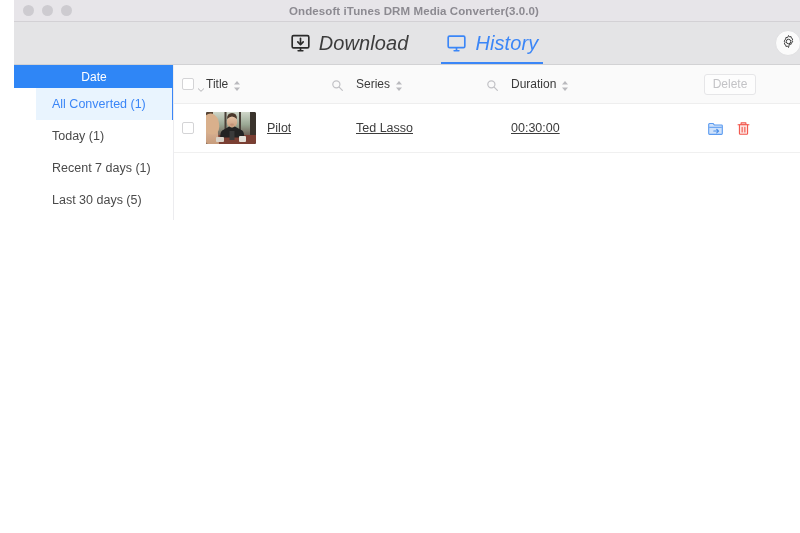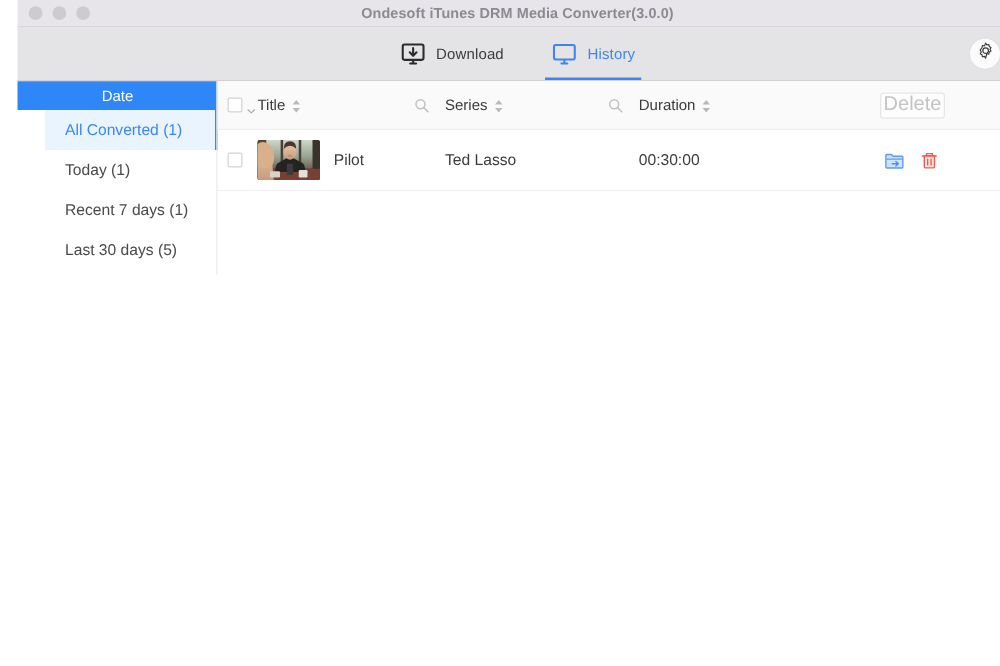--- a/index.html
+++ b/index.html
@@ -78,23 +78,24 @@
   }
   .tab {
     display: flex;
     align-items: center;
     gap: 8px;
     position: relative;
     padding: 0 2px;
     cursor: default;
   }
   .tab .tab-label {
-    font-size: 12px;
+    font-size: 20px;
     color: #3c3c3c;
     letter-spacing: 0.1px;
+    font-style: italic;
   }
   .tab.active .tab-label { color: #3b86f7; }
   .tab.active::after {
     content: "";
     position: absolute;
     left: -3px;
     right: -3px;
     bottom: 0;
     height: 2.5px;
     background: #3b86f7;
@@ -240,21 +241,21 @@
     cursor: default;
   }
   .delete-btn {
     margin-left: 23px;
     width: 52px;
     height: 21px;
     border: 1px solid #e6e6e8;
     border-radius: 3px;
     background: #fdfdfd;
     color: #c3c3c6;
-    font-size: 16px;
+    font-size: 12px;
     display: flex;
     align-items: center;
     justify-content: center;
     cursor: default;
     box-sizing: border-box;
   }
 
   .row {
     height: 48px;
     min-height: 48px;
@@ -281,20 +282,21 @@
     position: relative;
     background: #2d2622;
   }
   .thumb svg { display: block; width: 50px; height: 32px; }
   .cell-text {
     font-size: 12.5px;
     color: #3c3c3c;
     white-space: nowrap;
     overflow: hidden;
     text-overflow: ellipsis;
+    text-decoration: underline;
   }
   .row .col-title { padding-left: 0; }
   .act-icons {
     display: flex;
     align-items: center;
     gap: 8px;
     margin-left: 24px;
   }
   .act-btn {
     width: 20px;

